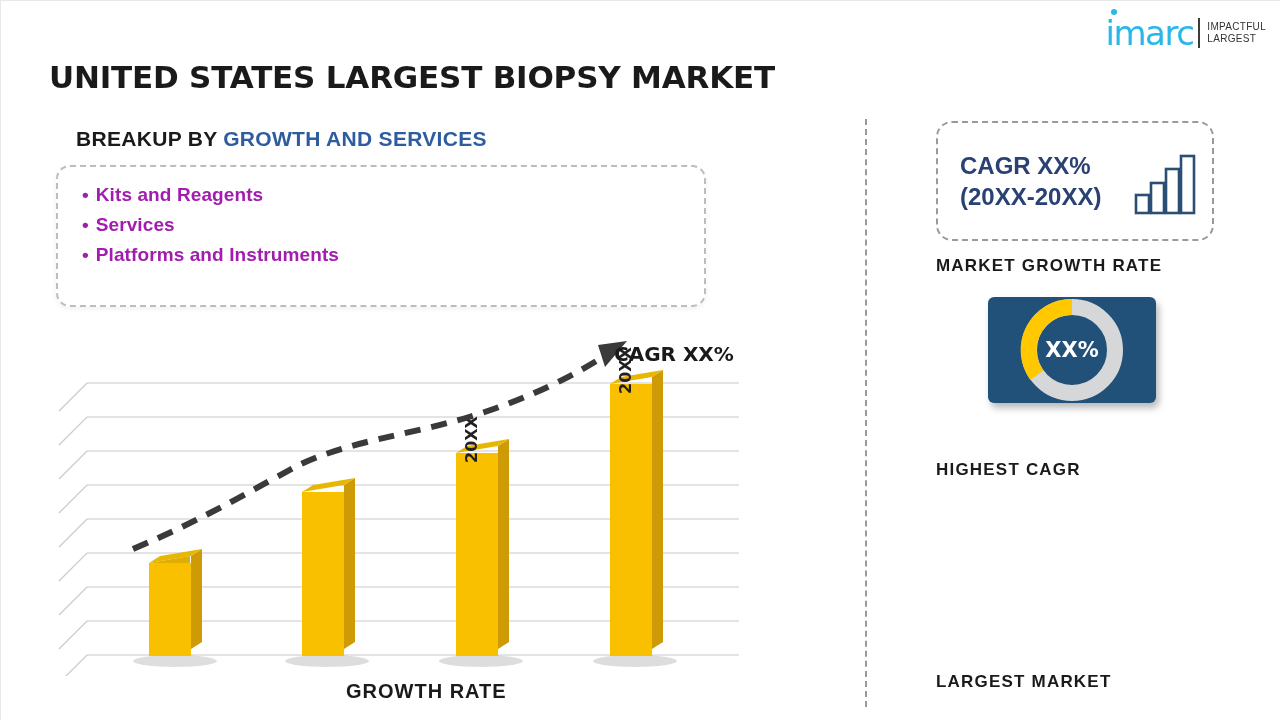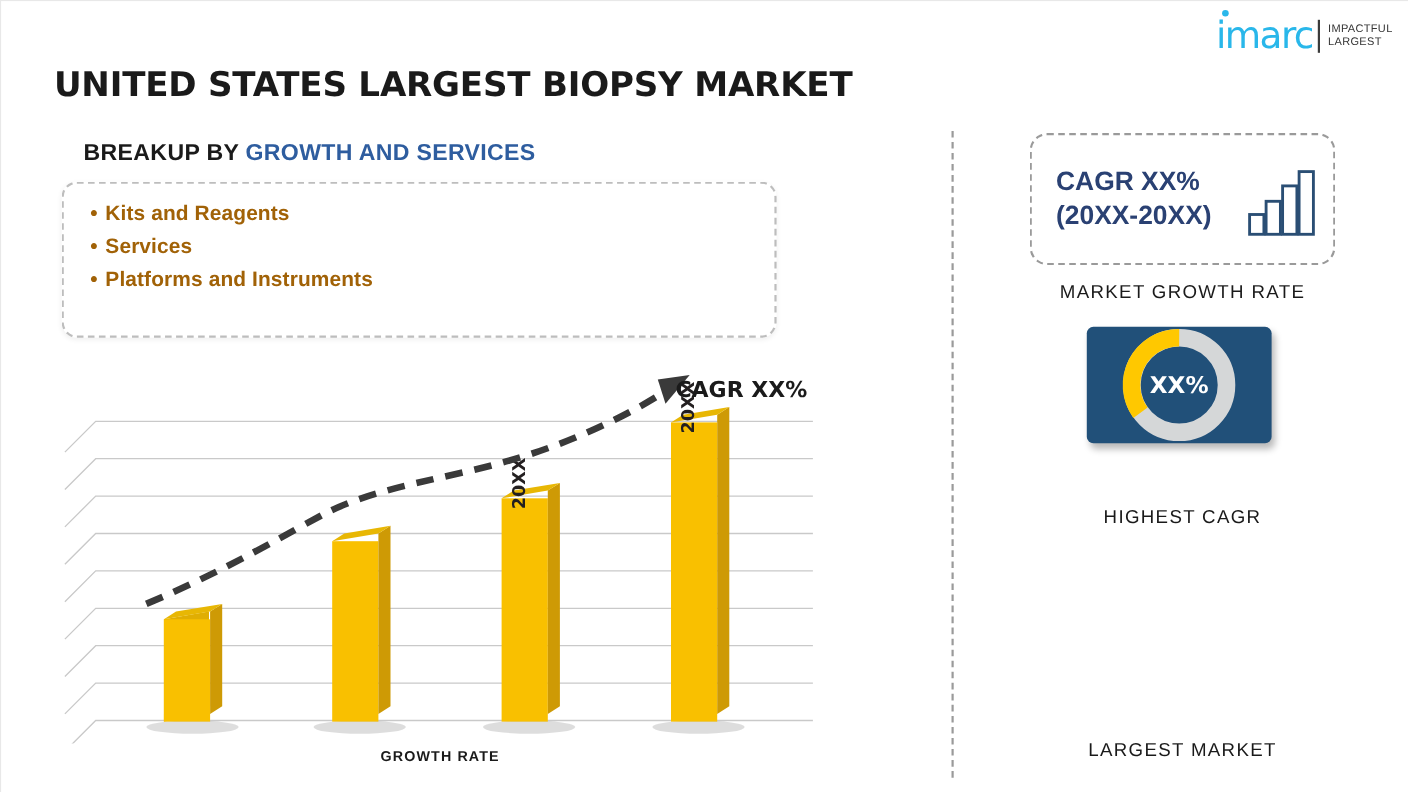--- a/index.html
+++ b/index.html
@@ -99,21 +99,21 @@
     box-shadow: 0 2px 5px rgba(0,0,0,0.06);
   }
   .bullet-list {
     margin: 0;
     padding: 13px 0 0 24px;
     list-style: none;
   }
   .bullet-list li {
     font-size: 19px;
     font-weight: 700;
-    color: #a16207;
+    color: #a21caf;
     line-height: 30px;
     letter-spacing: .1px;
   }
   .bullet-list li::before {
     content: "\2022";
     margin-right: 7px;
   }
 
   
   .chart-area {
@@ -137,21 +137,21 @@
     font-family: "DejaVu Sans", sans-serif;
     font-size: 20px;
     font-weight: 700;
     color: #1a1a1a;
     white-space: nowrap;
   }
   .axis-caption {
     position: absolute;
     left: 345px;
     top: 679px;
-    font-size: 13px;
+    font-size: 20px;
     font-weight: 700;
     color: #1a1a1a;
     letter-spacing: 1px;
     white-space: nowrap;
   }
 
   
   .v-divider {
     position: absolute;
     left: 864px;
@@ -185,23 +185,23 @@
   }
   .cagr-bars {
     position: absolute;
     right: 16px;
     bottom: 24px;
   }
   .panel-caption {
     position: absolute;
     width: 278px;
     left: 935px;
-    text-align: center;
+    text-align: left;
     font-size: 17px;
-    font-weight: 400;
+    font-weight: 700;
     color: #1a1a1a;
     letter-spacing: 1.2px;
     white-space: nowrap;
   }
   #caption-growth { top: 255px; }
   #caption-cagr   { top: 459px; }
   #caption-market { top: 671px; }
 
   .donut-card {
     position: absolute;

